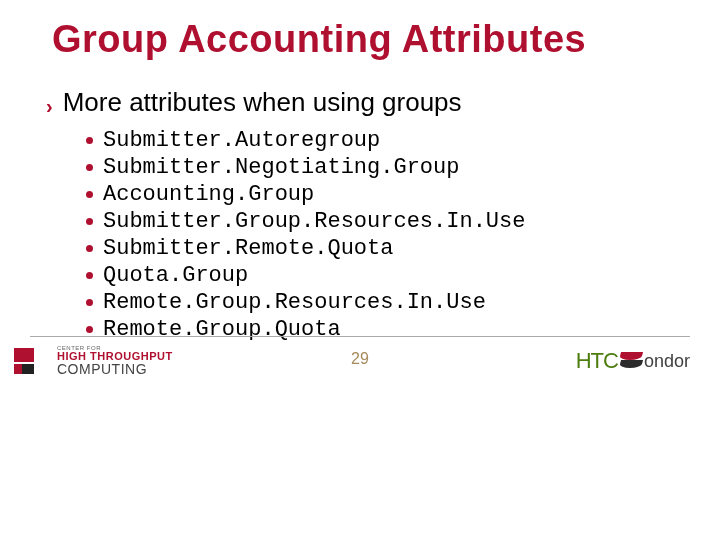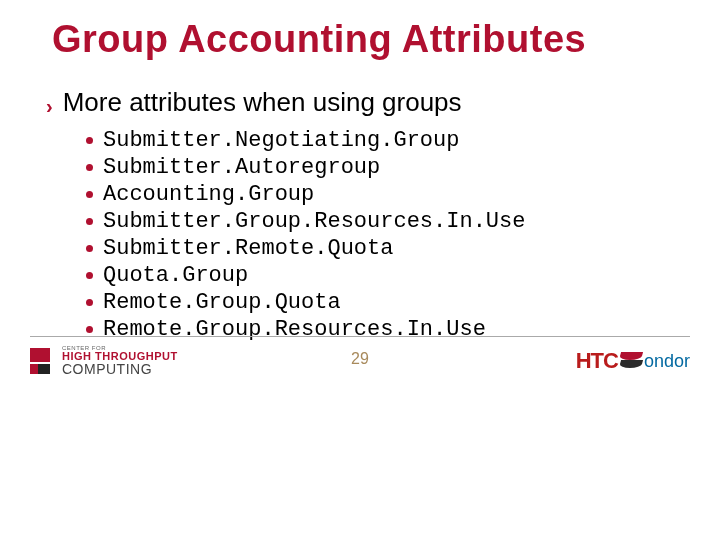--- a/index.html
+++ b/index.html
@@ -10,80 +10,80 @@
   .top-item { display: flex; align-items: baseline; }
   .chevron { color: #b01030; font-size: 20px; font-weight: 700; margin-right: 10px; line-height: 1; transform: translateY(2px); }
   .top-text { font-size: 26px; color: #000; text-align: right; }
   .sub-list { list-style: none; padding: 8px 0 0 40px; }
   .sub-list li { display: flex; align-items: baseline; margin: 2px 0; }
   .dot { width: 7px; height: 7px; background: #b01030; border-radius: 50%; margin-right: 10px; transform: translateY(-2px); }
   .attr { font-family: "Courier New", Courier, monospace; font-size: 22px; color: #000; }
   .footer { position: absolute; bottom: 0; left: 0; right: 0; height: 44px; }
   .hr { position: absolute; top: 0; left: 30px; right: 30px; height: 1px; background: #aaa; }
   .page-num { position: absolute; left: 50%; bottom: 12px; transform: translateX(-50%); color: #a88a5c; font-size: 16px; }
-  .logo-left { position: absolute; left: 30px; bottom: 4px; display: flex; align-items: center; gap: 12px; }
+  .logo-left { position: absolute; left: 14px; bottom: 4px; display: flex; align-items: center; gap: 23px; }
   .logo-left-mark { display: flex; flex-direction: column; gap: 2px; }
   .bar1 { width: 20px; height: 14px; background: #b01030; }
   .bar2 { width: 20px; height: 10px; background: #222; border-left: 8px solid #b01030; }
   .logo-left-text { display: flex; flex-direction: column; line-height: 1; }
   .lt-small { font-size: 6px; color: #666; letter-spacing: 0.5px; }
   .lt-main { font-size: 11px; font-weight: 700; color: #b01030; letter-spacing: 0.5px; }
   .lt-sub { font-size: 14px; color: #444; letter-spacing: 0.5px; }
   .logo-right { position: absolute; right: 30px; bottom: 6px; display: flex; align-items: center; gap: 2px; }
-  .htc { font-size: 22px; font-weight: 700; color: #b91c1c; letter-spacing: -1px; }
+  .htc { font-size: 22px; font-weight: 400; color: #4d7c0f; letter-spacing: -1px; }
   .wing { position: relative; width: 22px; height: 22px; }
   .wing::before, .wing::after { content: ""; position: absolute; left: 0; width: 22px; height: 8px; border-radius: 0 0 50% 50%; }
   .wing::before { top: 2px; background: #b01030; transform: skewX(-15deg); }
   .wing::after { top: 10px; background: #2b2b2b; transform: skewX(-15deg); }
-  .ondor { font-size: 18px; color: #0369a1; font-weight: 400; }
+  .ondor { font-size: 18px; color: #404040; font-weight: 400; }
 </style>
 </head>
 <body>
 
 <div class="slide">
 
   <h1 class="title">Group Accounting Attributes</h1>
 
   <div class="body">
     <div class="top-item">
       <span class="chevron">›</span>
       <span class="top-text">More attributes when using groups</span>
     </div>
     <ul class="sub-list">
       <li>
           <span class="dot"></span>
-          <span class="attr">Submitter.Negotiating.Group</span>
+          <span class="attr">Submitter.Autoregroup</span>
         </li>
       <li>
           <span class="dot"></span>
-          <span class="attr">Submitter.Autoregroup</span>
+          <span class="attr">Submitter.Negotiating.Group</span>
         </li>
       <li>
           <span class="dot"></span>
           <span class="attr">Accounting.Group</span>
         </li>
       <li>
           <span class="dot"></span>
           <span class="attr">Submitter.Group.Resources.In.Use</span>
         </li>
       <li>
           <span class="dot"></span>
           <span class="attr">Submitter.Remote.Quota</span>
         </li>
       <li>
           <span class="dot"></span>
           <span class="attr">Quota.Group</span>
         </li>
       <li>
           <span class="dot"></span>
-          <span class="attr">Remote.Group.Quota</span>
+          <span class="attr">Remote.Group.Resources.In.Use</span>
         </li>
       <li>
           <span class="dot"></span>
-          <span class="attr">Remote.Group.Resources.In.Use</span>
+          <span class="attr">Remote.Group.Quota</span>
         </li>
     </ul>
   </div>
 
   <div class="footer">
     <div class="hr"></div>
     <div class="page-num">29</div>
 
     <div class="logo-left">
       <div class="logo-left-mark">

